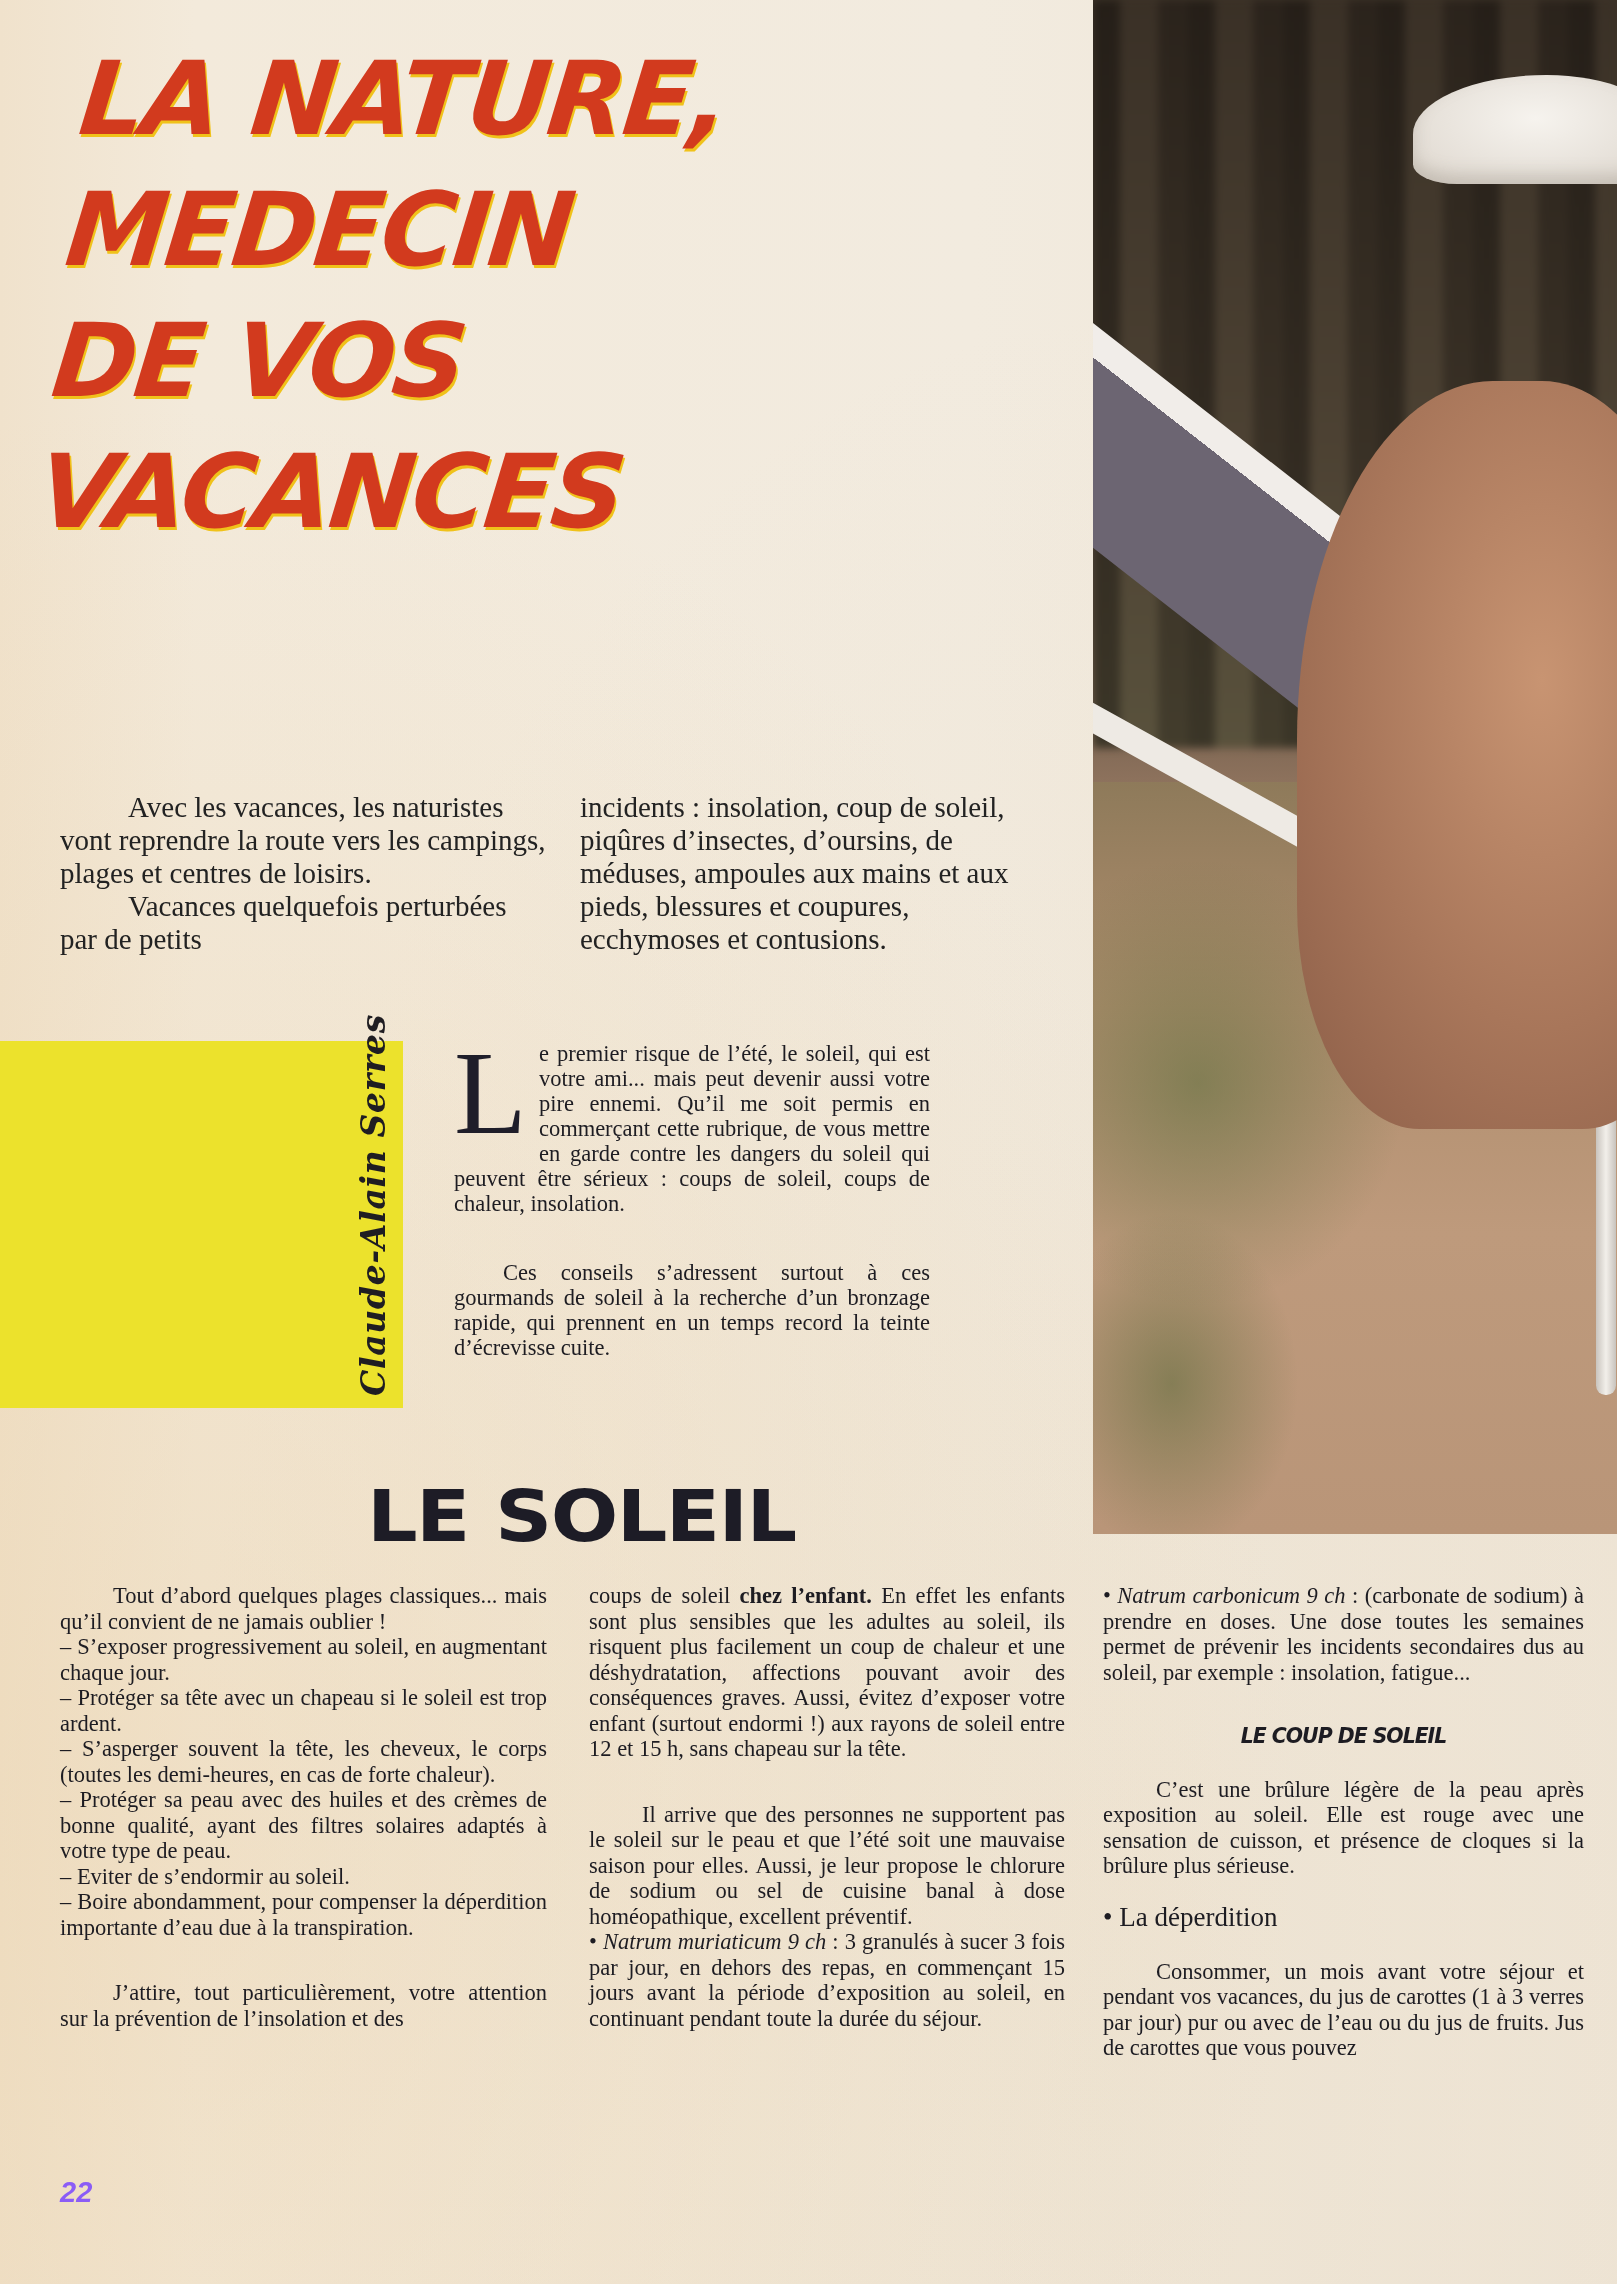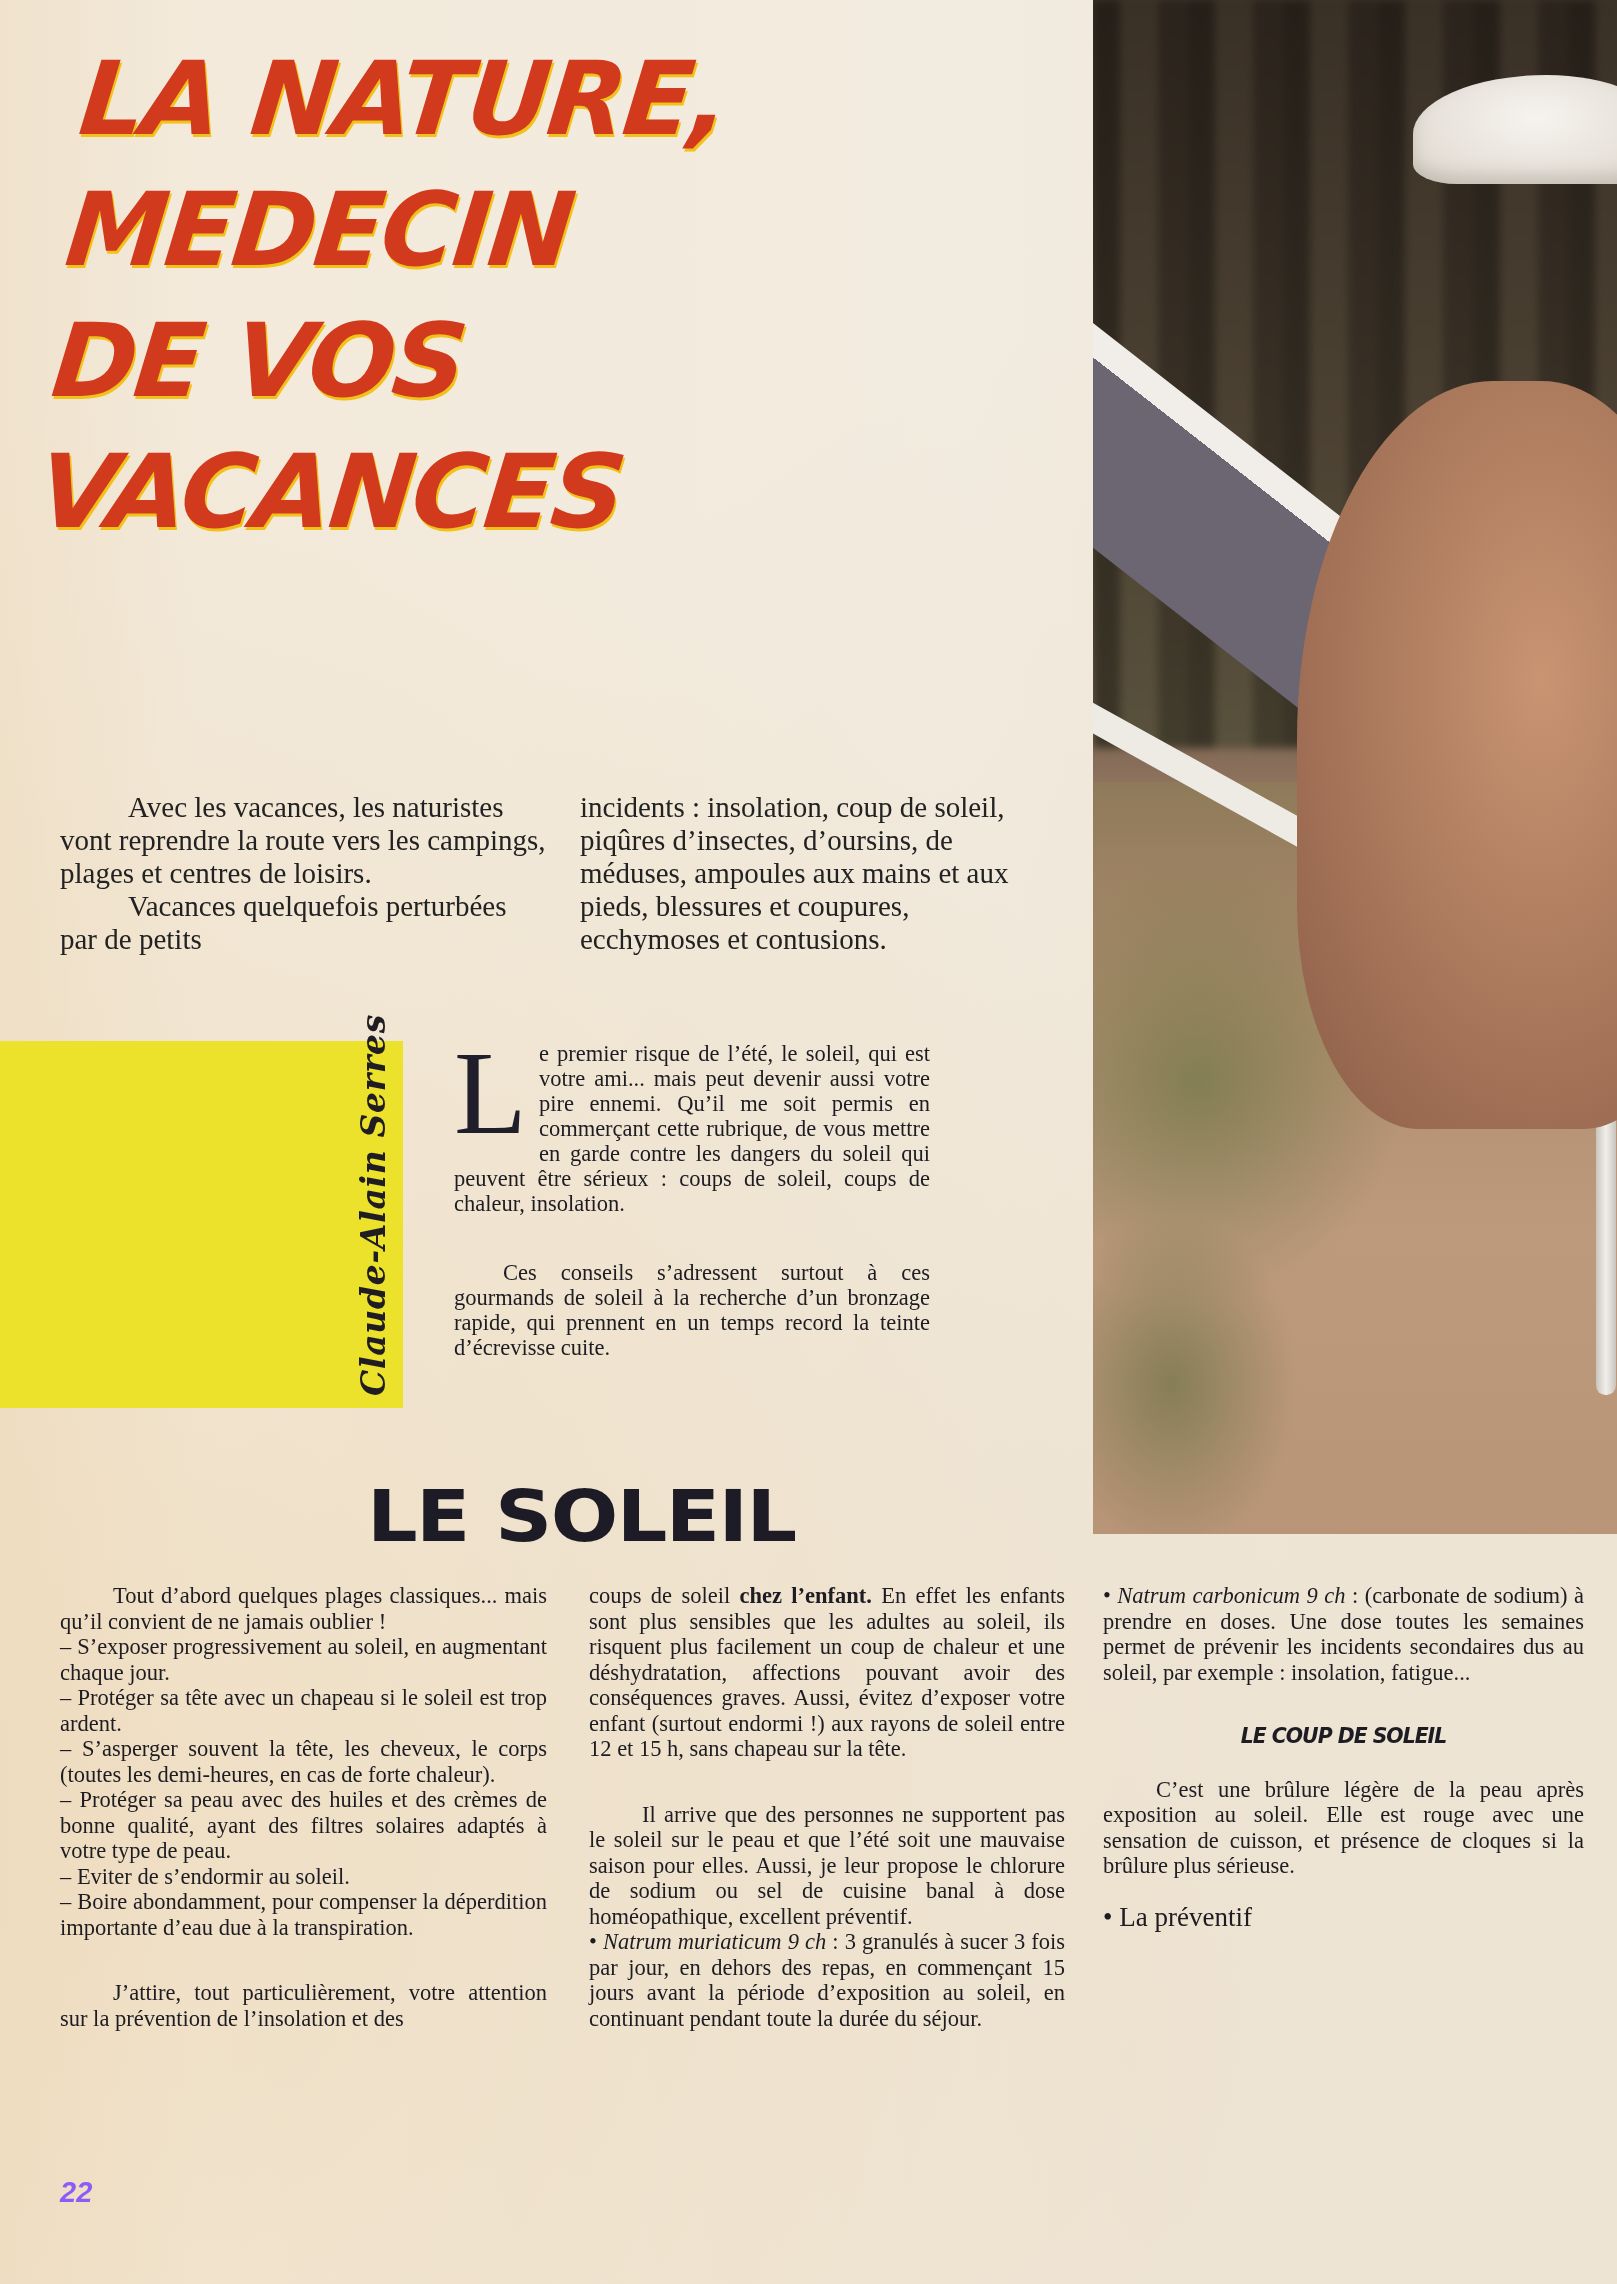--- a/index.html
+++ b/index.html
@@ -208,17 +208,18 @@
 <div class="col col-2">
   <p><span>coups de soleil </span><span class="b">chez l’enfant.</span><span> En effet les enfants sont plus sensibles que les adultes au soleil, ils risquent plus facilement un coup de chaleur et une déshydratation, affections pouvant avoir des conséquences graves. Aussi, évitez d’exposer votre enfant (surtout endormi !) aux rayons de soleil entre 12 et 15 h, sans chapeau sur la tête.</span></p>
   <p class="indent gap">Il arrive que des personnes ne supportent pas le soleil sur le peau et que l’été soit une mauvaise saison pour elles. Aussi, je leur propose le chlorure de sodium ou sel de cuisine banal à dose homéopathique, excellent préventif.</p>
   <p class="bullet"><span class="it">Natrum muriaticum 9 ch</span><span> : 3 granulés à sucer 3 fois par jour, en dehors des repas, en commençant 15 jours avant la période d’exposition au soleil, en continuant pendant toute la durée du séjour.</span></p>
 </div>
 
 <div class="col col-3">
   <p class="bullet"><span class="it">Natrum carbonicum 9 ch</span><span> : (carbonate de sodium) à prendre en doses. Une dose toutes les semaines permet de prévenir les incidents secondaires dus au soleil, par exemple : insolation, fatigue...</span></p>
   <div class="h-coup">LE COUP DE SOLEIL</div>
   <p class="indent">C’est une brûlure légère de la peau après exposition au soleil. Elle est rouge avec une sensation de cuisson, et présence de cloques si la brûlure plus sérieuse.</p>
-  <div class="h-prev">• La préventif</div>
+  <div class="h-prev">• La déperdition</div>
+  <p class="indent">Consommer, un mois avant votre séjour et pendant vos vacances, du jus de carottes (1 à 3 verres par jour) pur ou avec de l’eau ou du jus de fruits. Jus de carottes que vous pouvez</p>
 </div>
 
 <div class="page-num">22</div>
 
 
 </body></html>

